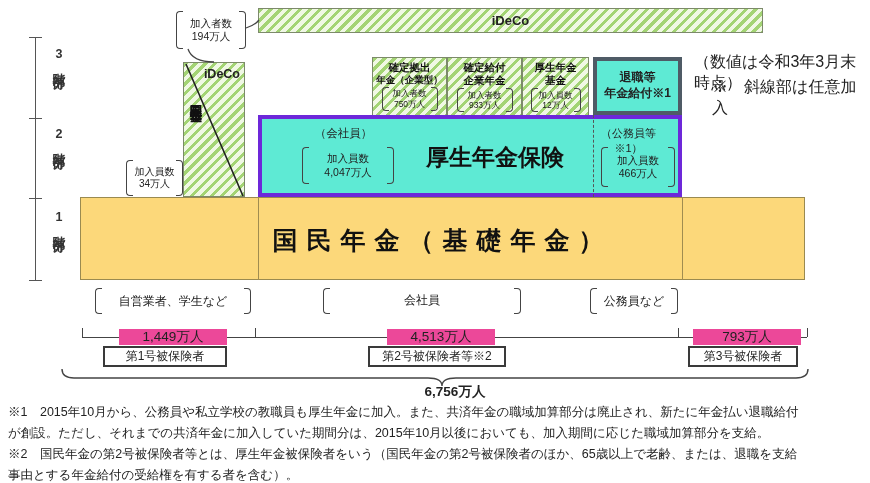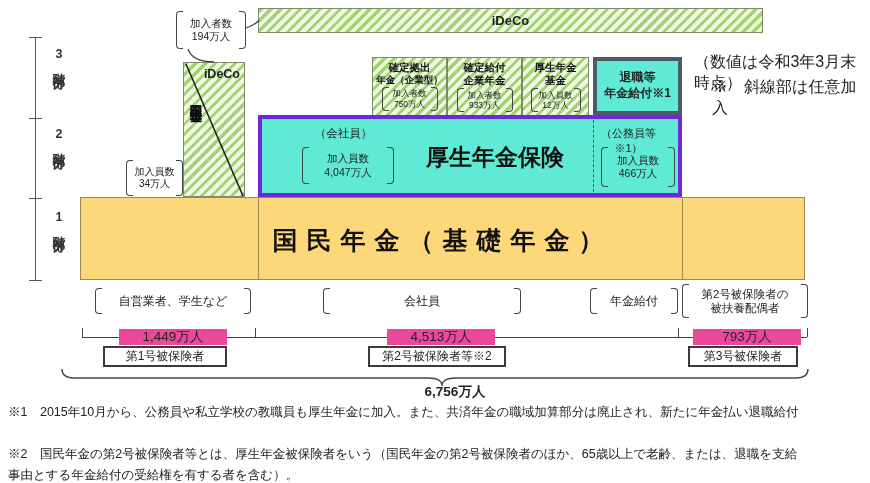--- a/index.html
+++ b/index.html
@@ -144,48 +144,43 @@
 
   <div class="abs yellow-box" style="left:80px;top:197px;width:725px;height:83px;"></div>
   <div class="abs" style="left:258px;top:197px;height:83px;border-left:1px solid #a08c50;"></div>
   <div class="abs" style="left:682px;top:197px;height:83px;border-left:1px solid #a08c50;"></div>
   <div class="abs" style="left:80px;top:224px;width:725px;text-align:center;font-size:25px;font-weight:bold;letter-spacing:9px;color:#111;">国民年金（基礎年金）</div>
 
   <div class="abs brk" style="left:95px;top:288px;width:156px;height:26px;">
     <div class="txt" style="font-size:12px;">自営業者、学生など</div>
   </div>
   <div class="abs brk" style="left:323px;top:288px;width:198px;height:26px;">
-    <div class="txt" style="font-size:12px;">会社員</div>
+    <div class="txt" style="font-size:12px;font-family:Liberation Mono, monospace;">会社員</div>
   </div>
   <div class="abs brk" style="left:590px;top:288px;width:88px;height:26px;">
-    <div class="txt" style="font-size:12px;">年金給付</div>
-  </div>
-  <div class="abs brk" style="left:682px;top:284px;width:126px;height:34px;">
-    <div class="txt" style="font-size:11.5px;">
-      <div>第2号被保険者の</div>
-      <div>被扶養配偶者</div>
-    </div>
+    <div class="txt" style="font-size:12px;">公務員など</div>
   </div>
 
   <div class="abs" style="left:82px;top:337px;width:725px;border-top:1.5px solid #444;"></div>
   <div class="abs utick" style="left:82px;top:328px;"></div>
   <div class="abs utick" style="left:255px;top:328px;"></div>
   <div class="abs utick" style="left:678px;top:328px;"></div>
   <div class="abs utick" style="left:807px;top:328px;"></div>
   <div class="abs count-label" style="left:119px;top:329px;width:100px;">1,449万人</div>
   <div class="abs count-label" style="left:387px;top:329px;width:100px;">4,513万人</div>
   <div class="abs count-label" style="left:693px;top:329px;width:100px;">793万人</div>
 
   <div class="abs insured-box" style="left:103px;top:346px;width:124px;height:21px;">第1号被保険者</div>
   <div class="abs insured-box" style="left:368px;top:346px;width:138px;height:21px;">第2号被保険者等※2</div>
   <div class="abs insured-box" style="left:688px;top:346px;width:110px;height:21px;">第3号被保険者</div>
 
   <div class="abs" style="left:395px;top:383px;width:120px;text-align:center;font-size:13.5px;font-weight:600;">6,756万人</div>
 
   <div class="abs foot" style="left:8px;top:402px;">※1　2015年10月から、公務員や私立学校の教職員も厚生年金に加入。また、共済年金の職域加算部分は廃止され、新たに年金払い退職給付</div>
+  <div class="abs foot" style="left:8px;top:423px;">が創設。ただし、それまでの共済年金に加入していた期間分は、2015年10月以後においても、加入期間に応じた職域加算部分を支給。</div>
   <div class="abs foot" style="left:8px;top:444px;">※2　国民年金の第2号被保険者等とは、厚生年金被保険者をいう（国民年金の第2号被保険者のほか、65歳以上で老齢、または、退職を支給</div>
   <div class="abs foot" style="left:8px;top:465px;">事由とする年金給付の受給権を有する者を含む）。</div>
 
   <svg width="870" height="483" viewBox="0 0 870 483">
     <path d="M 246 28 C 252 26 256 24 259 20" stroke="#444" stroke-width="1.3" fill="none"></path>
     <path d="M 188 49 C 191 58 200 62 214 62" stroke="#444" stroke-width="1.3" fill="none"></path>
     <line x1="186" y1="64" x2="243" y2="196" stroke="#222" stroke-width="1.6"></line>
     <path d="M 62 369 Q 62 378 74 378 L 428 378 Q 442 378 442 386 Q 442 378 456 378 L 796 378 Q 808 378 808 369" stroke="#444" stroke-width="1.4" fill="none"></path>
   </svg>
 

